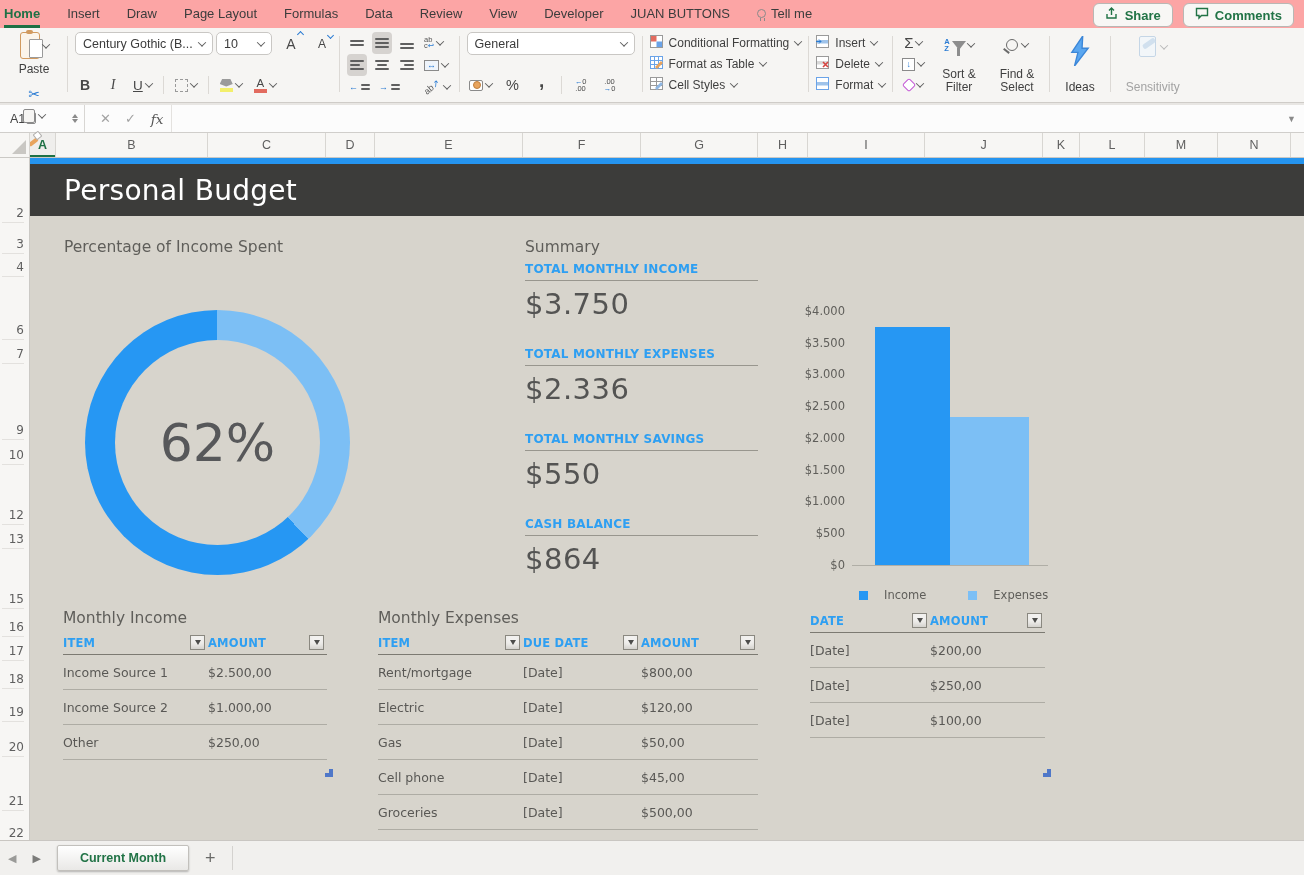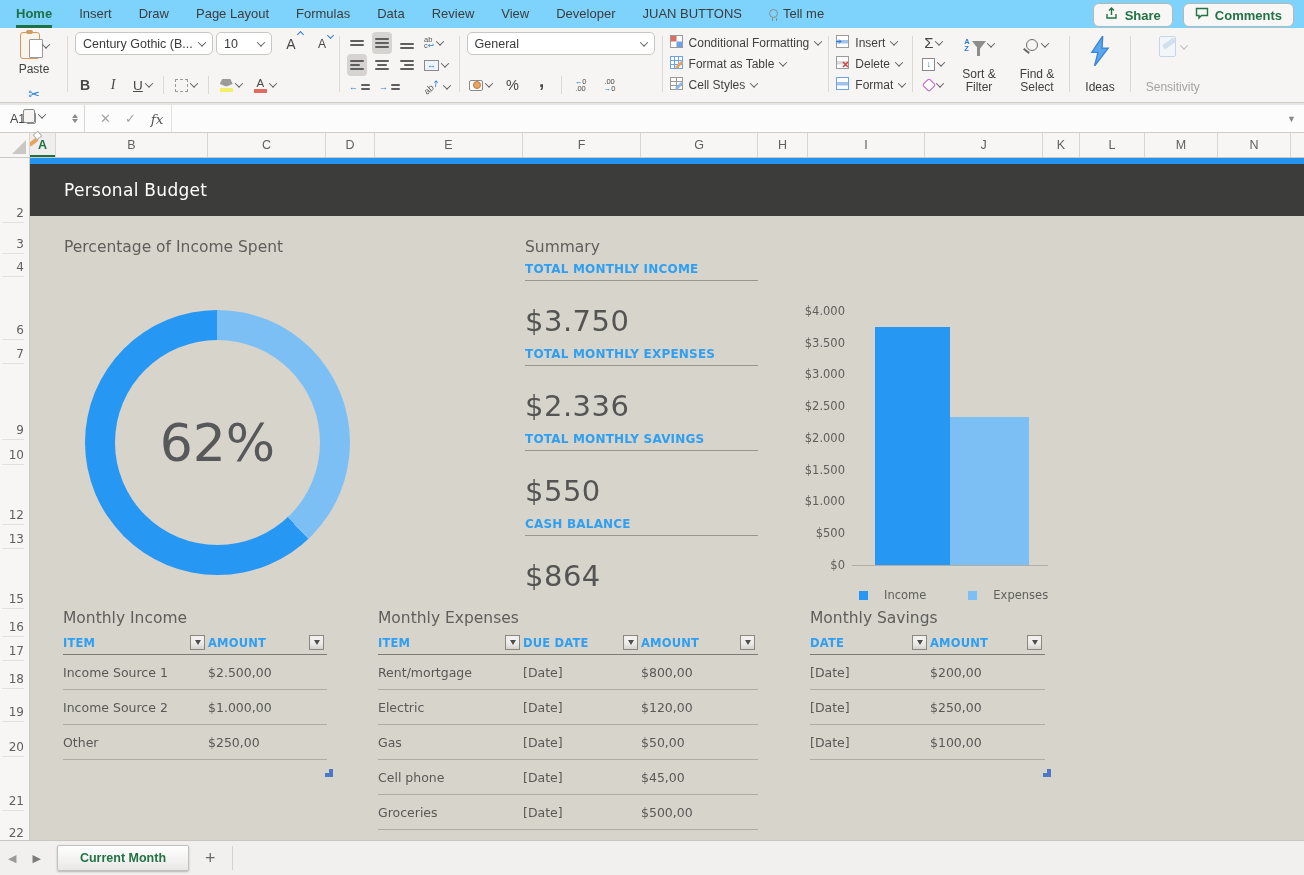--- a/index.html
+++ b/index.html
@@ -1,20 +1,20 @@
 <!DOCTYPE html>
 <html><head>
 <meta charset="utf-8">
 <style>
   * { margin:0; padding:0; box-sizing:border-box; }
   html,body { width:1304px; height:875px; overflow:hidden; background:#f6f5f3;
     font-family:"Liberation Sans", sans-serif; -webkit-font-smoothing:antialiased; }
 
   
-  .menubar { position:relative; height:28px; display:flex; align-items:flex-end; padding-left:16px; background:#7dd3fc; }
+  .menubar { position:relative; height:28px; display:flex; align-items:flex-end; padding-left:4px; background:#fca5a5; }
   .menu-items { display:flex; align-items:flex-end; gap:27px; height:100%; }
   .menu-item { font-size:13px; color:#3c3c3c; padding:6px 0 7px; cursor:default; display:flex; align-items:center; gap:5px; }
   .menu-item.active { color:#1e7145; font-weight:bold; border-bottom:3px solid #1e7145; padding-bottom:4px; }
   .bulb { width:9px; height:9px; border:1.4px solid #8a8a8a; border-radius:50%; position:relative; display:inline-block; }
   .bulb::after { content:""; position:absolute; left:2px; top:8px; width:3px; height:3px; border-left:1.4px solid #8a8a8a; border-right:1.4px solid #8a8a8a; }
   .top-actions { position:absolute; right:10px; top:3px; display:flex; gap:10px; }
   .pillbtn { display:flex; align-items:center; gap:6px; height:24px; padding:0 11px; border:1px solid #b9b7b4; border-radius:6px; color:#217346; font-size:13px; font-weight:bold; background:#f8f7f5; }
 
   
   .ribbon { height:75px; display:flex; align-items:stretch; padding:4px 6px 6px 8px; background:#f6f5f3; border-bottom:1px solid #cfccc8; }
@@ -63,21 +63,21 @@
   .li { width:14px; display:flex; flex-direction:column; gap:2.4px; }
   .li i { height:1.7px; background:#5f5f5f; border-radius:1px; display:block; }
   .li .w1{width:100%} .li .w2{width:72%} .li .c{align-self:center} .li .r{align-self:flex-end}
   .wrapic { font-size:7.5px; color:#555; line-height:6px; text-align:left; }
   .wrapic b { color:#2b7cd3; font-weight:normal; }
   .mergeic { width:15px; height:11px; border:1.2px solid #8a8a8a; display:flex; align-items:center; justify-content:center; font-size:9px; color:#2b7cd3; background:#eef4fb; }
   .indentarrow { color:#2b7cd3; font-size:9px; }
   .orientic { font-size:9px; color:#555; transform:rotate(-40deg); }
   .orientic b { color:#2b7cd3; font-weight:normal; }
 
-  .generalbox { width:188px; }
+  .generalbox { width:168px; }
   .acctic { width:14px; height:11px; border:1.2px solid #8a8a8a; border-radius:2px; position:relative; background:#fff; }
   .acctic::after { content:""; position:absolute; right:1px; bottom:1px; width:6px; height:6px; border-radius:50%; background:#e8a45e; border:1px solid #c07f3e; }
   .pct { font-size:14.5px; color:#474747; }
   .commic { font-size:19px; font-weight:bold; color:#474747; line-height:10px; margin-top:-8px; }
   .decic { font-size:7.5px; line-height:7px; color:#474747; text-align:center; }
   .decic b { color:#2b7cd3; font-weight:normal; }
 
   .stylerow { display:flex; align-items:center; gap:6px; height:22px; font-size:12px; color:#3f3f3f; white-space:nowrap; }
   .gridic { flex:none; }
 
@@ -118,32 +118,32 @@
   .colh { height:100%; display:flex; align-items:center; justify-content:center; font-size:12.5px; color:#5f5f5f; border-right:1px solid #d8d6d2; }
   .colh.selcol { color:#1e7145; font-weight:bold; box-shadow:inset 0 -2px 0 #1e7145; background:#efeeec; }
   .colh.sliver { flex:1; border-right:none; }
 
   
   .sheet { position:relative; height:682px; background:#d7d4cc; overflow:hidden; font-family:"DejaVu Sans", sans-serif; }
   .gutter { position:absolute; left:0; top:0; width:30px; height:100%; background:#f7f6f4; border-right:1px solid #cbc9c5; z-index:5; }
   .rowh { position:absolute; right:5px; font-size:12px; color:#5f5f5f; height:20px; line-height:20px; text-align:right; width:22px; border-bottom:1px solid #e3e1de; }
   .bluestrip { position:absolute; left:30px; right:0; top:0; height:6px; background:#2594ef; }
   .titlebar { position:absolute; left:30px; right:0; top:6px; height:52px; background:#3c3c3a; display:flex; align-items:center; }
-  .titlebar span { color:#fff; font-size:17px; margin-left:34px; letter-spacing:.3px; }
+  .titlebar span { color:#fff; font-size:28px; margin-left:34px; letter-spacing:.3px; }
   .secttitle { position:absolute; font-size:15.5px; color:#5f5e5a; }
 
   
   .donut { position:absolute; left:85px; top:152px; width:265px; height:265px; border-radius:50%; }
   .donut::after { content:""; position:absolute; inset:30px; border-radius:50%; background:#d7d4cc; }
   .donutlabel { position:absolute; left:85px; top:152px; width:265px; height:265px; display:flex; align-items:center; justify-content:center; font-size:52px; color:#57585a; z-index:2; }
 
   
   .sumitem { position:absolute; left:525px; width:233px; }
   .sumlabel { font-size:12px; font-weight:bold; color:#2e9ff2; padding-bottom:4px; border-bottom:1px solid #98968e; letter-spacing:.2px; }
-  .sumvalue { font-size:29px; color:#545453; margin-top:23px; letter-spacing:.5px; }
+  .sumvalue { font-size:29px; color:#545453; margin-top:6px; letter-spacing:.5px; }
 
   
   .barchart { position:absolute; left:797px; top:112px; width:270px; height:312px;margin-top:30px; }
   .tick { position:absolute; right:222px; width:60px; text-align:right; font-size:11.5px; color:#5f5e5a; height:14px; line-height:14px; }
   .axis { position:absolute; left:55px; width:196px; top:265px; height:1px; background:#b0aea6; }
   .bar { position:absolute; bottom:47px; }
   .legend { position:absolute; left:62px; top:288px; display:flex; gap:42px; }
   .legitem { display:flex; align-items:center; gap:16px; font-size:11.5px; color:#5f5e5a; }
   .swatch { width:9px; height:9px; display:inline-block; }
 
@@ -704,21 +704,20 @@
         <div class="tcell" style="width: 118px;">[Date]</div>
         <div class="tcell" style="width: 117px;">$500,00</div>
       </div>
       <div class="trow">
         <div class="tcell" style="width: 145px;">Car payment</div>
         <div class="tcell" style="width: 118px;">[Date]</div>
         <div class="tcell" style="width: 117px;">$273,00</div>
       </div>
     </div>
     <div class="table" style="left: 810px; width: 235px;">
-      <div class="ttitle">Monthly Savings</div>
       <div class="thead">
         <div class="thcell" style="width: 120px;">
           <span class="thlabel">DATE</span>
           <span class="filterbtn">
             <span class="ftri"></span>
           </span>
         </div>
         <div class="thcell" style="width: 115px;">
           <span class="thlabel">AMOUNT</span>
           <span class="filterbtn">

